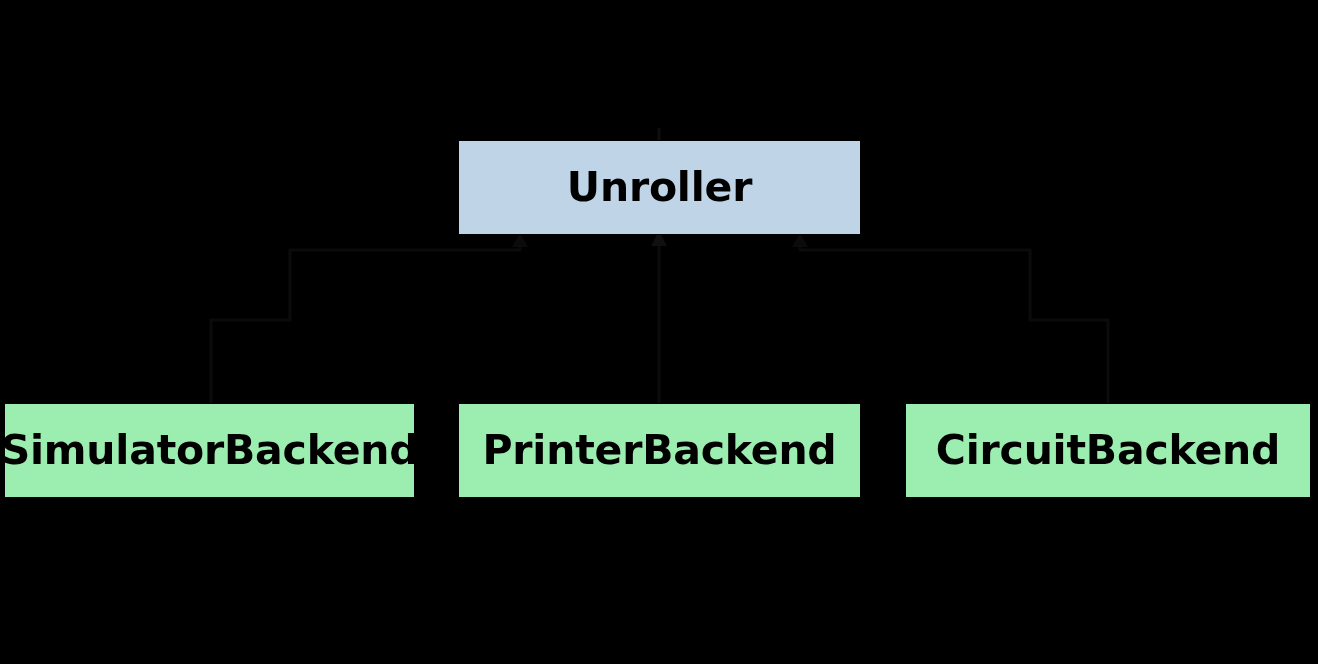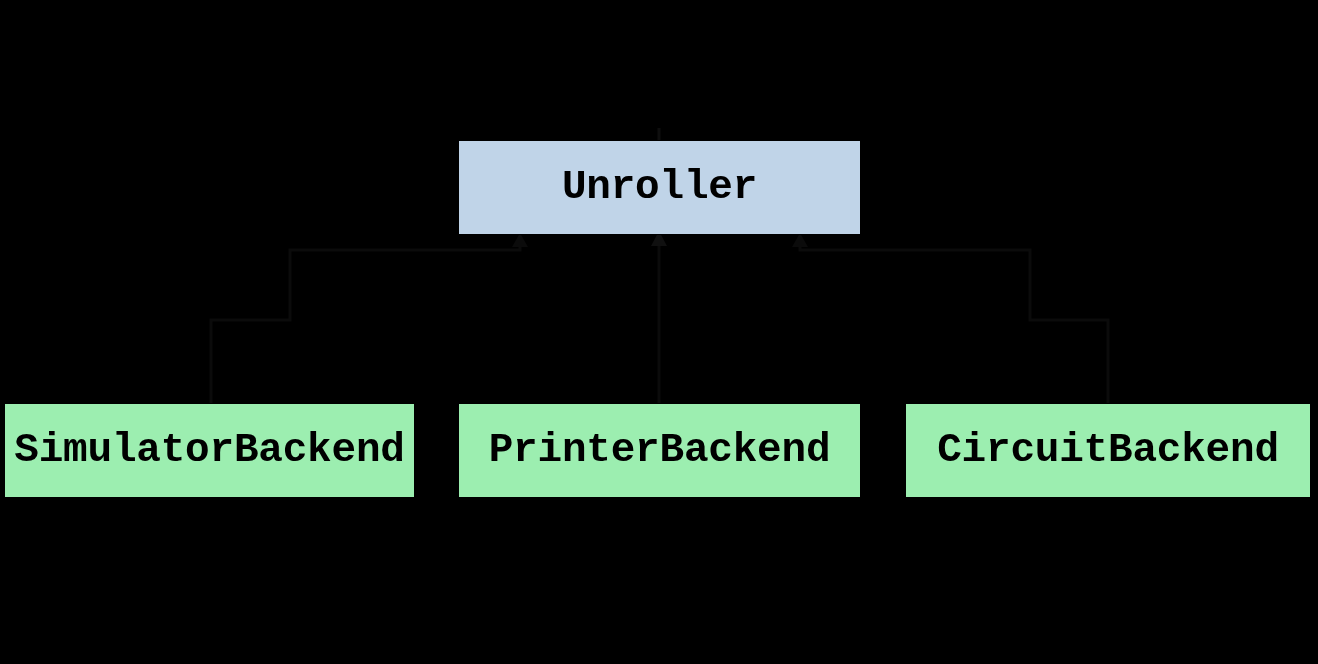--- a/index.html
+++ b/index.html
@@ -9,21 +9,20 @@
   }
   body {
     font-family: "DejaVu Sans", sans-serif;
   }
   #diagram-canvas {
     position: relative;
     width: 1318px;
     height: 566px;
     background: #000000;
     overflow: hidden;
-    font-family: Liberation Mono, monospace;
   }
   #edge-layer {
     position: absolute;
     left: 0;
     top: 0;
     width: 1318px;
     height: 664px;
     pointer-events: none;
   }
   .node {

